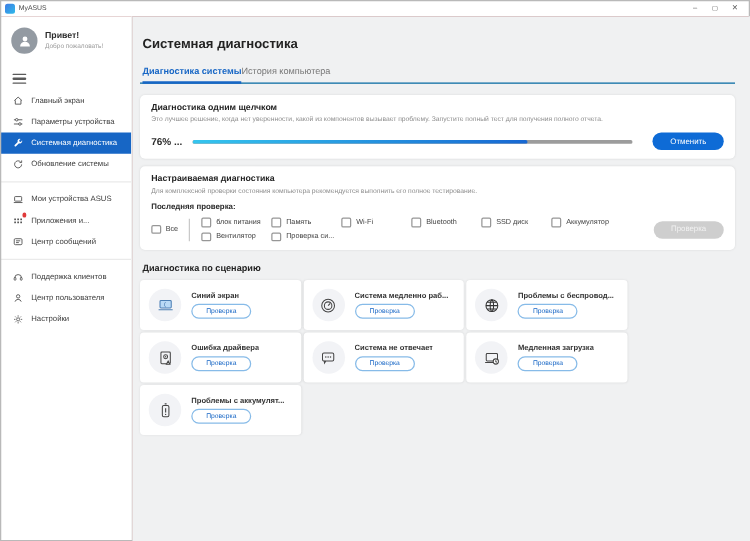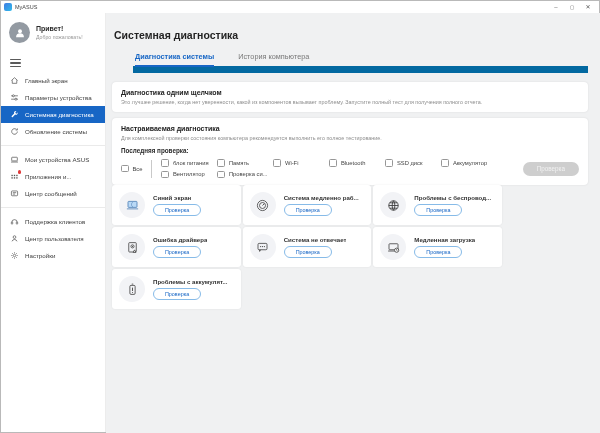--- a/index.html
+++ b/index.html
@@ -31,21 +31,21 @@
   .nav { display:flex; flex-direction:column; }
   .nav-item { height:17px; display:flex; align-items:center; gap:6px; padding-left:10px; font-size:6.2px; color:#3d3d3d; cursor:default; white-space:nowrap; }
   .nav-item .ic { width:9px; height:9px; flex:0 0 auto; color:#555; position:relative; display:flex; }
   .nav-item.selected { background:#1766c5; color:#fff; }
   .nav-item.selected .ic { color:#fff; }
   .nav-divider { height:1px; background:#eaeaea; margin:5px 0; }
   .red-dot { position:absolute; top:-1.5px; right:-2px; width:3.5px; height:3.5px; background:#e03a3a; border-radius:50%; }
 
   
   .page-title { font-size:10.5px; font-weight:bold; color:#232323; margin:16px 0 0 2px; }
-  .tabs { display:flex; gap:24px; margin-top:11px; border-bottom:7px solid #0369a1; padding-left:2px;margin-left:21px; }
+  .tabs { display:flex; margin-top:11px; border-bottom:1px solid #0369a1; padding-left:2px; }
   .tab { font-size:7.3px; padding-bottom:4px; color:#787878; }
   .tab.active { color:#1766c5; font-weight:bold; border-bottom:2px solid #1766c5; margin-bottom:-1px; }
 
   .card { background:#fff; border-radius:4px; box-shadow:0 0 2px rgba(0,0,0,.10); padding:7px 9px; }
   .card-one-click { margin-top:9px; }
   .card-title { font-size:7px; font-weight:bold; color:#222; }
   .card-desc { font-size:5.4px; color:#8d8d8d; margin-top:3px; }
 
   .progress-row { display:flex; align-items:center; margin-top:7px; gap:8px; }
   .progress-label { font-size:8px; font-weight:bold; color:#2c2c2c; flex:0 0 auto; }
@@ -222,20 +222,27 @@
       <div class="page-title">Системная диагностика</div>
 
       <div class="tabs">
         <span class="tab active">Диагностика системы</span>
         <span class="tab">История компьютера</span>
       </div>
 
       <div class="card card-one-click">
         <div class="card-title">Диагностика одним щелчком</div>
         <div class="card-desc">Это лучшее решение, когда нет уверенности, какой из компонентов вызывает проблему. Запустите полный тест для получения полного отчета.</div>
+        <div class="progress-row">
+          <span class="progress-label">76% ...</span>
+          <div class="progress-track">
+            <div class="progress-fill" style="width: 76%;"></div>
+          </div>
+          <button class="btn-primary">Отменить</button>
+        </div>
       </div>
 
       <div class="card card-custom">
         <div class="card-title">Настраиваемая диагностика</div>
         <div class="card-desc">Для комплексной проверки состояния компьютера рекомендуется выполнить его полное тестирование.</div>
         <div class="last-check">Последняя проверка:</div>
         <div class="check-area">
           <div class="check-item check-all">
             <span class="cb"></span>
             <span>Все</span>
@@ -272,20 +279,21 @@
             </div>
             <div class="check-item">
               <span class="cb"></span>
               <span>Проверка си...</span>
             </div>
           </div>
           <button class="btn-disabled">Проверка</button>
         </div>
       </div>
 
+      <div class="section-title">Диагностика по сценарию</div>
       <div class="scenario-grid">
 
         <div class="scen-card">
           <span class="scen-ic">
             <svg viewBox="0 0 20 20" width="15" height="15" fill="none" stroke="#4c7fb5" stroke-width="1.1">
                 <rect x="4" y="4.5" width="12" height="8" rx="1" fill="#b9d9f6"></rect>
                 <path d="M2.5 14.5h15"></path>
                 <text x="8.3" y="10.8" font-size="6" fill="#2f64a0" stroke="none">(</text>
               </svg>
           </span>

